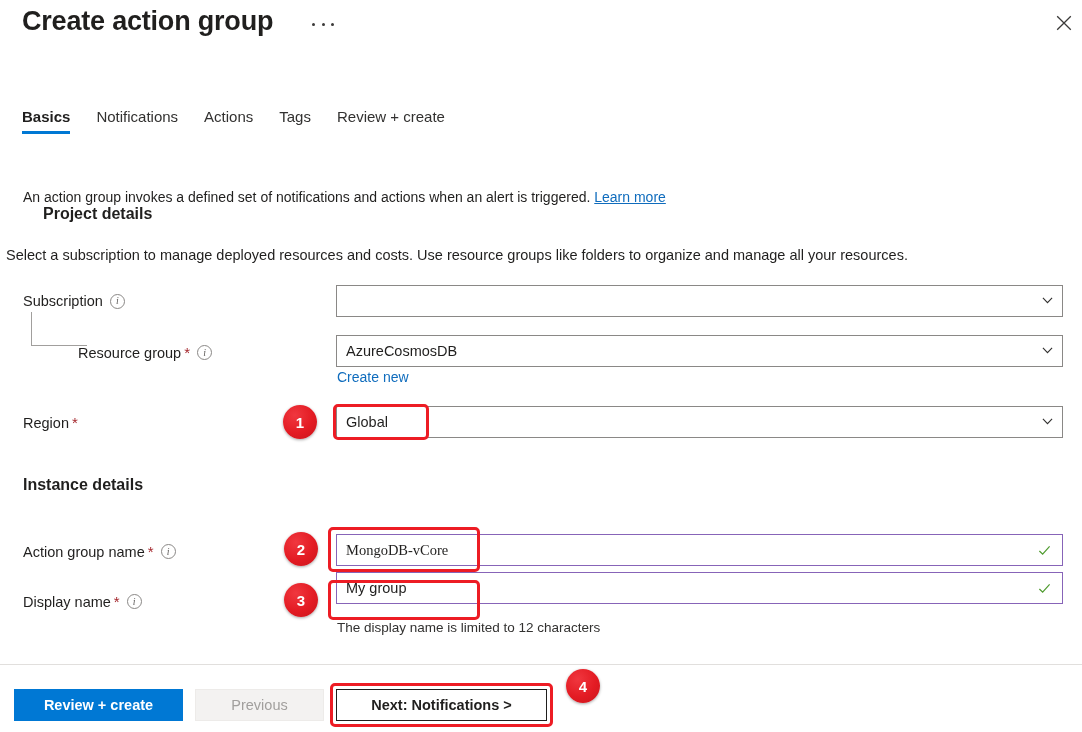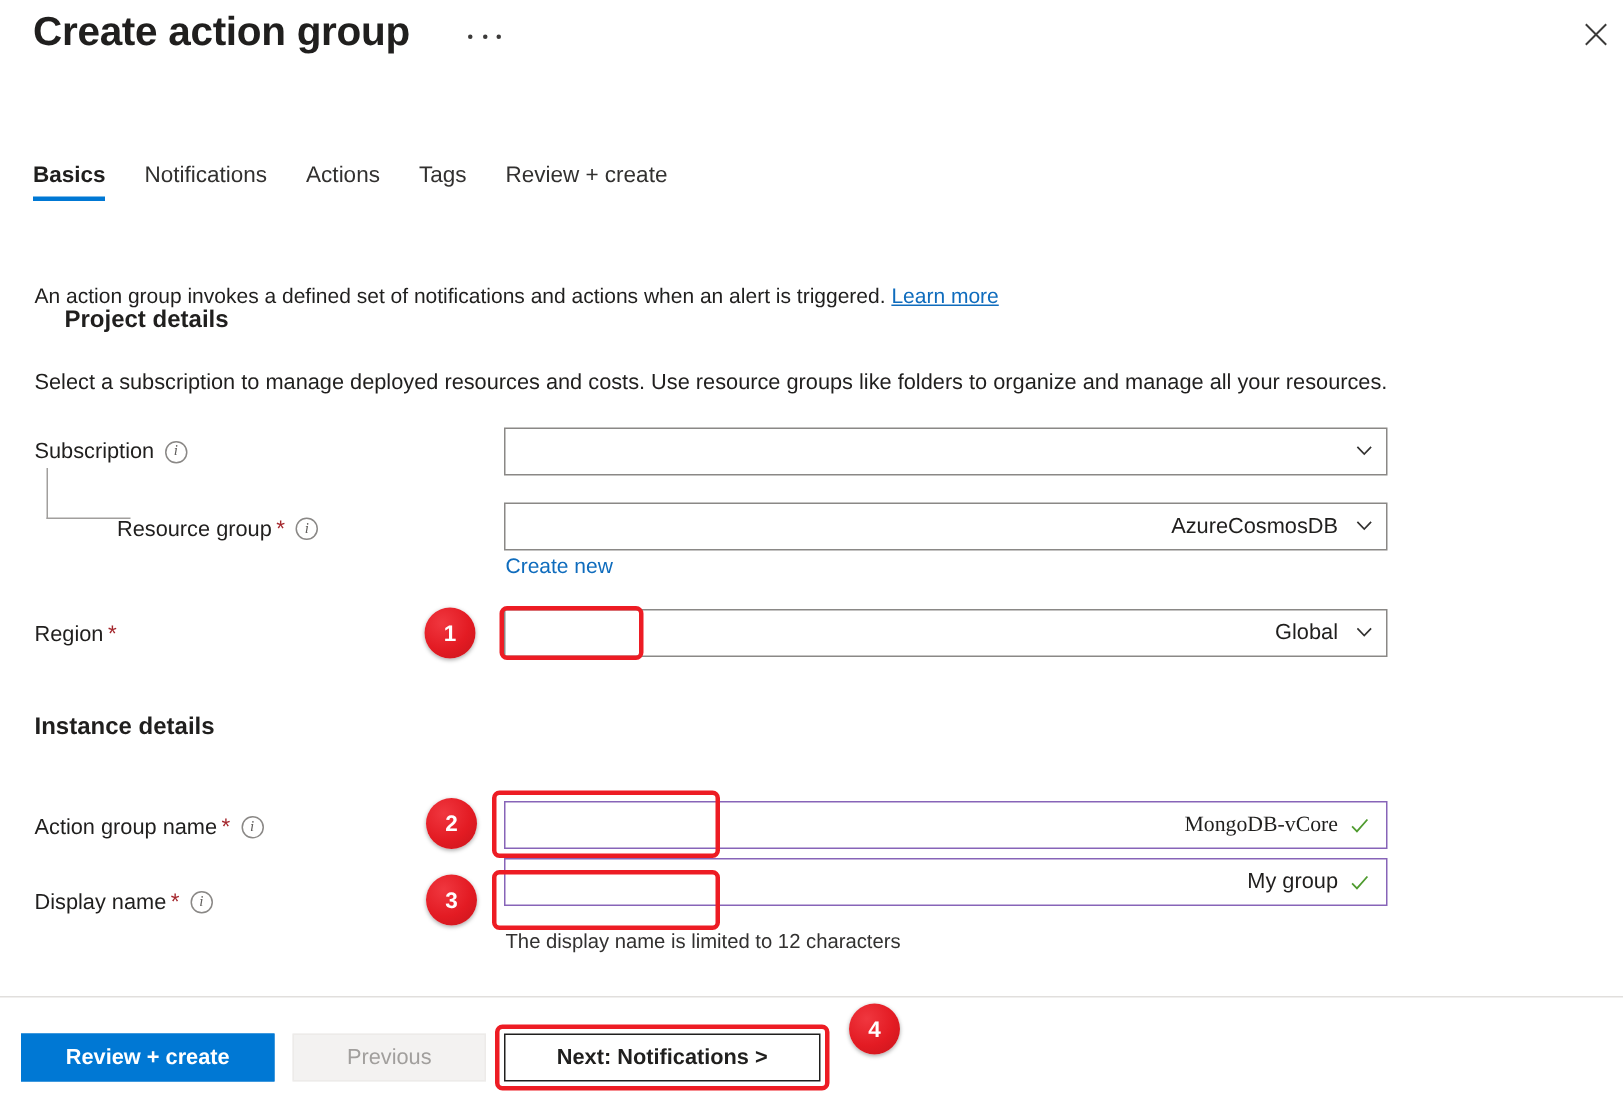--- a/index.html
+++ b/index.html
@@ -62,46 +62,45 @@
   #learn-more {
     color: #0f6cbd; text-decoration: underline; cursor: pointer;
   }
   .section-heading {
     position: absolute; left: 23px;
     font-size: 16px; font-weight: bold; color: #201f1e; white-space: nowrap;
   }
   #project-details-heading { top: 205px; margin-left: 20px; }
   #instance-details-heading { top: 476px; }
   #project-desc {
-    position: absolute; left: 23px; top: 247px;
+    position: absolute; left: 6px; top: 247px;
     font-size: 14.5px; color: #201f1e; white-space: nowrap;
   }
 
   
   .form-label {
     position: absolute;
     font-size: 14.5px; color: #201f1e;
     display: flex; align-items: center; gap: 7px; white-space: nowrap;
   }
   .req { color: #a4262c; font-size: 15px; margin-left: -4px; }
   .info-icon {
     display: inline-flex; align-items: center; justify-content: center;
     width: 15px; height: 15px; border: 1px solid #8a8886; border-radius: 50%;
     font-size: 10px; font-style: italic; color: #605e5c;
     font-family: "Liberation Serif", serif; line-height: 1;
     cursor: pointer; flex: none;
   }
 
   .field {
-    position: absolute; left: 336px; width: 589px; height: 32px;
+    position: absolute; left: 336px; width: 727px; height: 32px;
     border: 1px solid #8a8886; background: #ffffff;
     font-size: 14.5px; color: #201f1e;
     display: flex; align-items: center;
     padding: 0 32px 0 9px;
-    justify-content: flex-end;
   }
   .field.valid { border-color: #8764b8; }
   .chevron {
     position: absolute; right: 9px; top: 50%;
     width: 11px; height: 11px; margin-top: -6px;
     cursor: pointer;
   }
   .check {
     position: absolute; right: 11px; top: 50%;
     margin-top: -6px; width: 13px; height: 13px;

